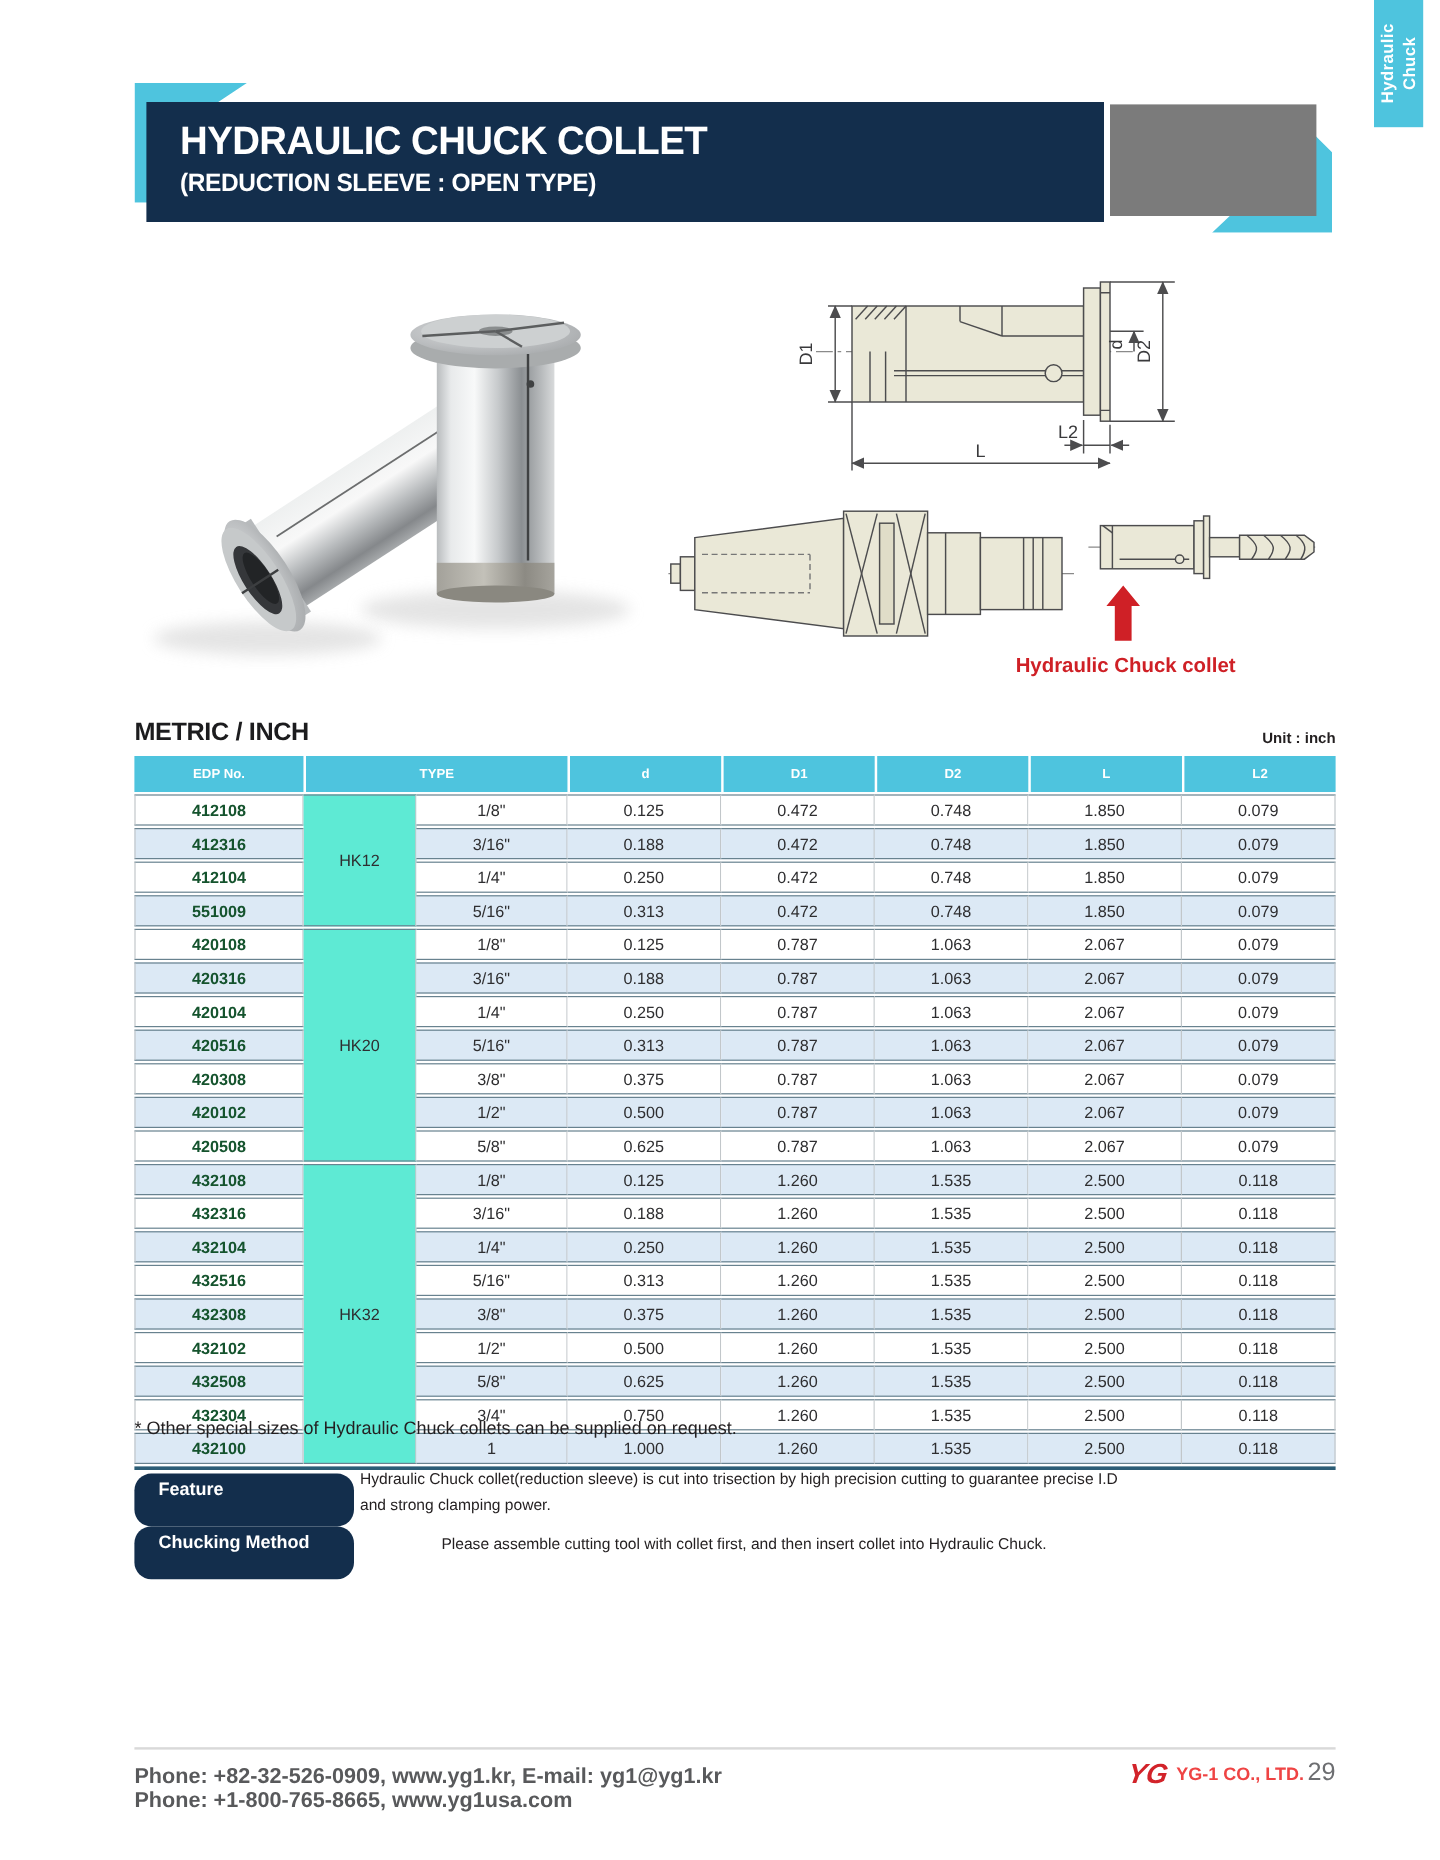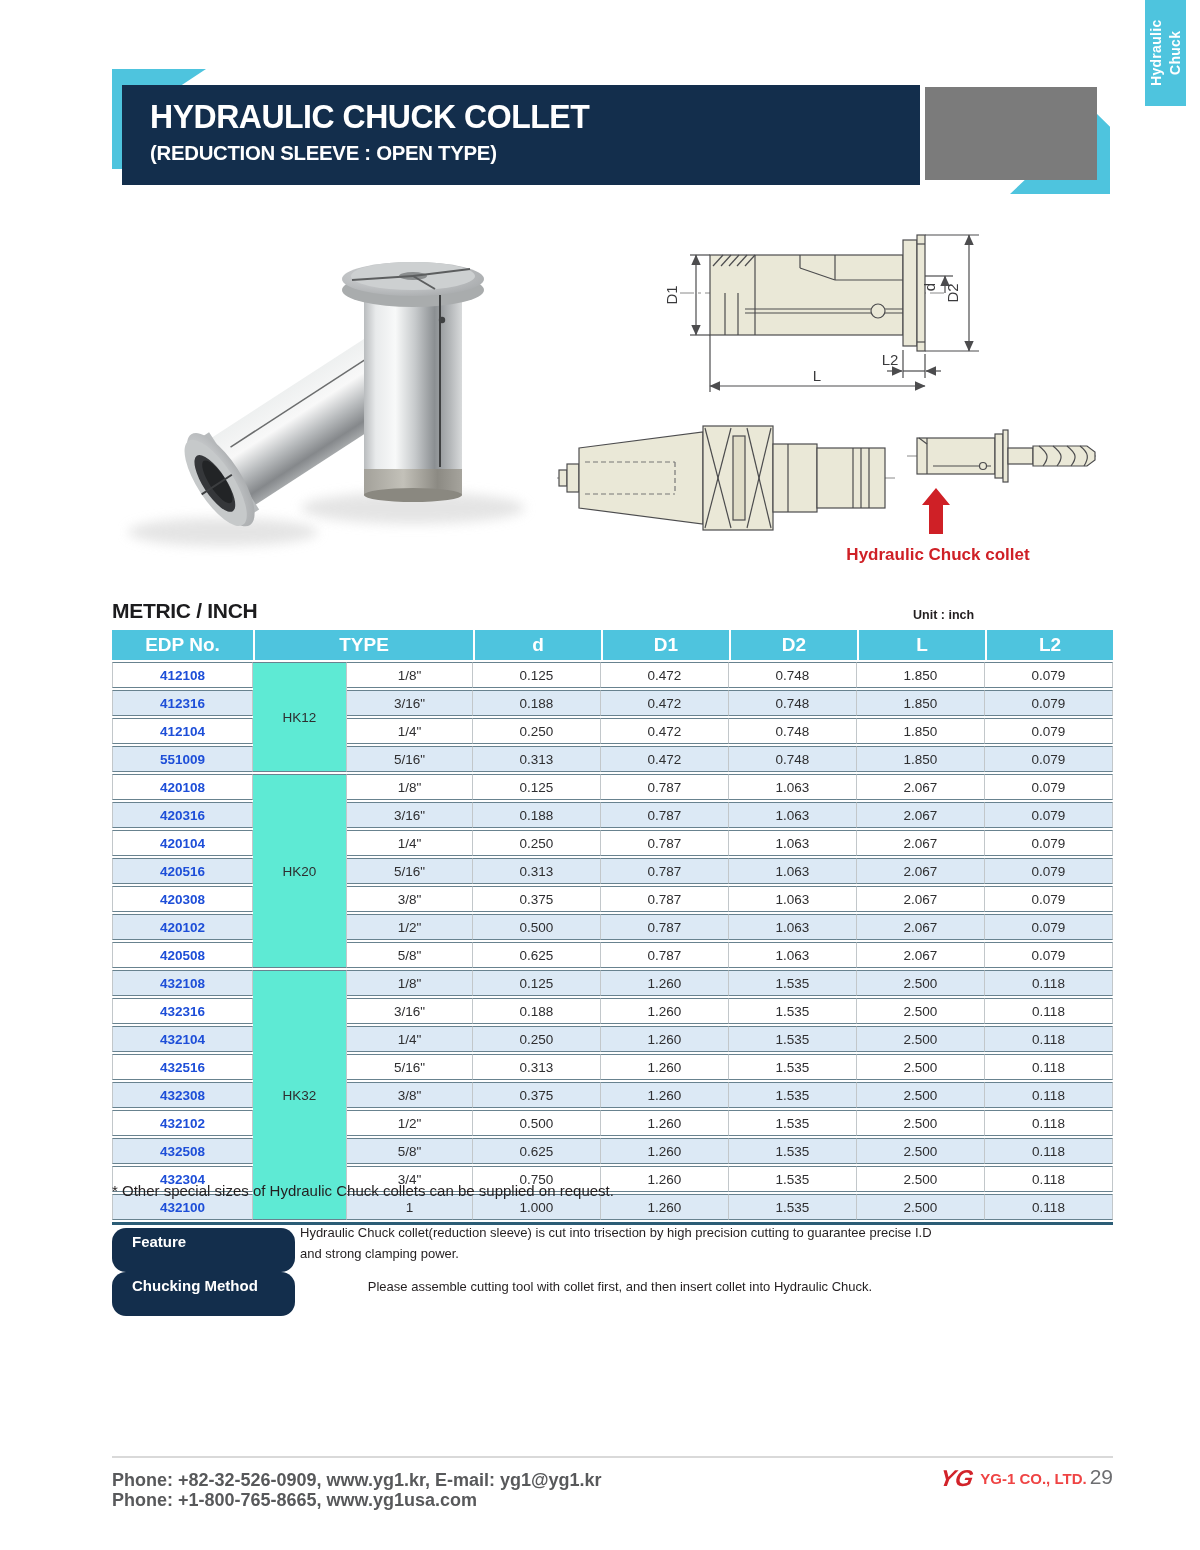--- a/index.html
+++ b/index.html
@@ -28,35 +28,35 @@
 
   
   .photo-svg{position:absolute;left:118px;top:232px;}
   .diagram-top{position:absolute;left:595px;top:230px;}
   .diagram-bottom{position:absolute;left:555px;top:388px;}
   .callout{position:absolute;left:828px;top:545px;width:220px;text-align:center;
            color:#cf2026;font-size:17px;font-weight:700;}
 
   
   .metric-title{position:absolute;left:112px;top:599px;font-size:21px;font-weight:700;color:#1c1c1e;letter-spacing:-.3px;}
-  .unit-label{position:absolute;left:913px;top:608px;width:200px;font-size:12.5px;font-weight:700;color:#231f20;}
+  .unit-label{position:absolute;left:913px;top:608px;width:200px;text-align:right;font-size:12.5px;font-weight:700;color:#231f20;}
 
   
   .table-wrap{position:absolute;left:112px;top:628px;width:1001px;border-bottom:3px solid #2c5d76;}
   table.spec{width:1001px;table-layout:fixed;border-collapse:separate;border-spacing:0 2px;}
-  table.spec th{background:#4ec4de;color:#fff;font-size:19px;font-weight:700;height:30px;
+  table.spec th{background:#4ec4de;color:#fff;font-size:11px;font-weight:700;height:30px;
                 border-left:2px solid #fff;padding:0;}
   table.spec th:first-child{border-left:none;}
   table.spec td{height:24px;text-align:center;font-size:13.5px;color:#2e2e30;background:#fff;
                 border-top:1px solid #68828f;border-bottom:1px solid #68828f;
                 border-right:1px solid #c2c7ca;padding:0;}
   table.spec td:first-child{border-left:1px solid #c2c7ca;}
   table.spec tr.alt td{background:#dce9f5;}
   table.spec td.grp,table.spec tr.alt td.grp{background:#5eead4;}
-  table.spec td.edp{font-weight:700;color:#1d4ed8;}
+  table.spec td.edp{font-weight:700;color:#14532d;}
 
   .footnote{position:absolute;left:112px;top:1182px;font-size:15px;color:#231f20;}
 
   
   .badge{position:absolute;left:112px;width:183px;height:44px;line-height:27px;background:#132e4c;
          color:#fff;border-radius:14px;font-size:15px;font-weight:700;box-sizing:border-box;padding-left:20px;}
   .badge.feature{top:1228px;}
   .badge.chucking{top:1272px;}
   .blurb{position:absolute;left:300px;width:640px;font-size:13px;line-height:21px;color:#231f20;}
   .blurb.feature{top:1222px;}

